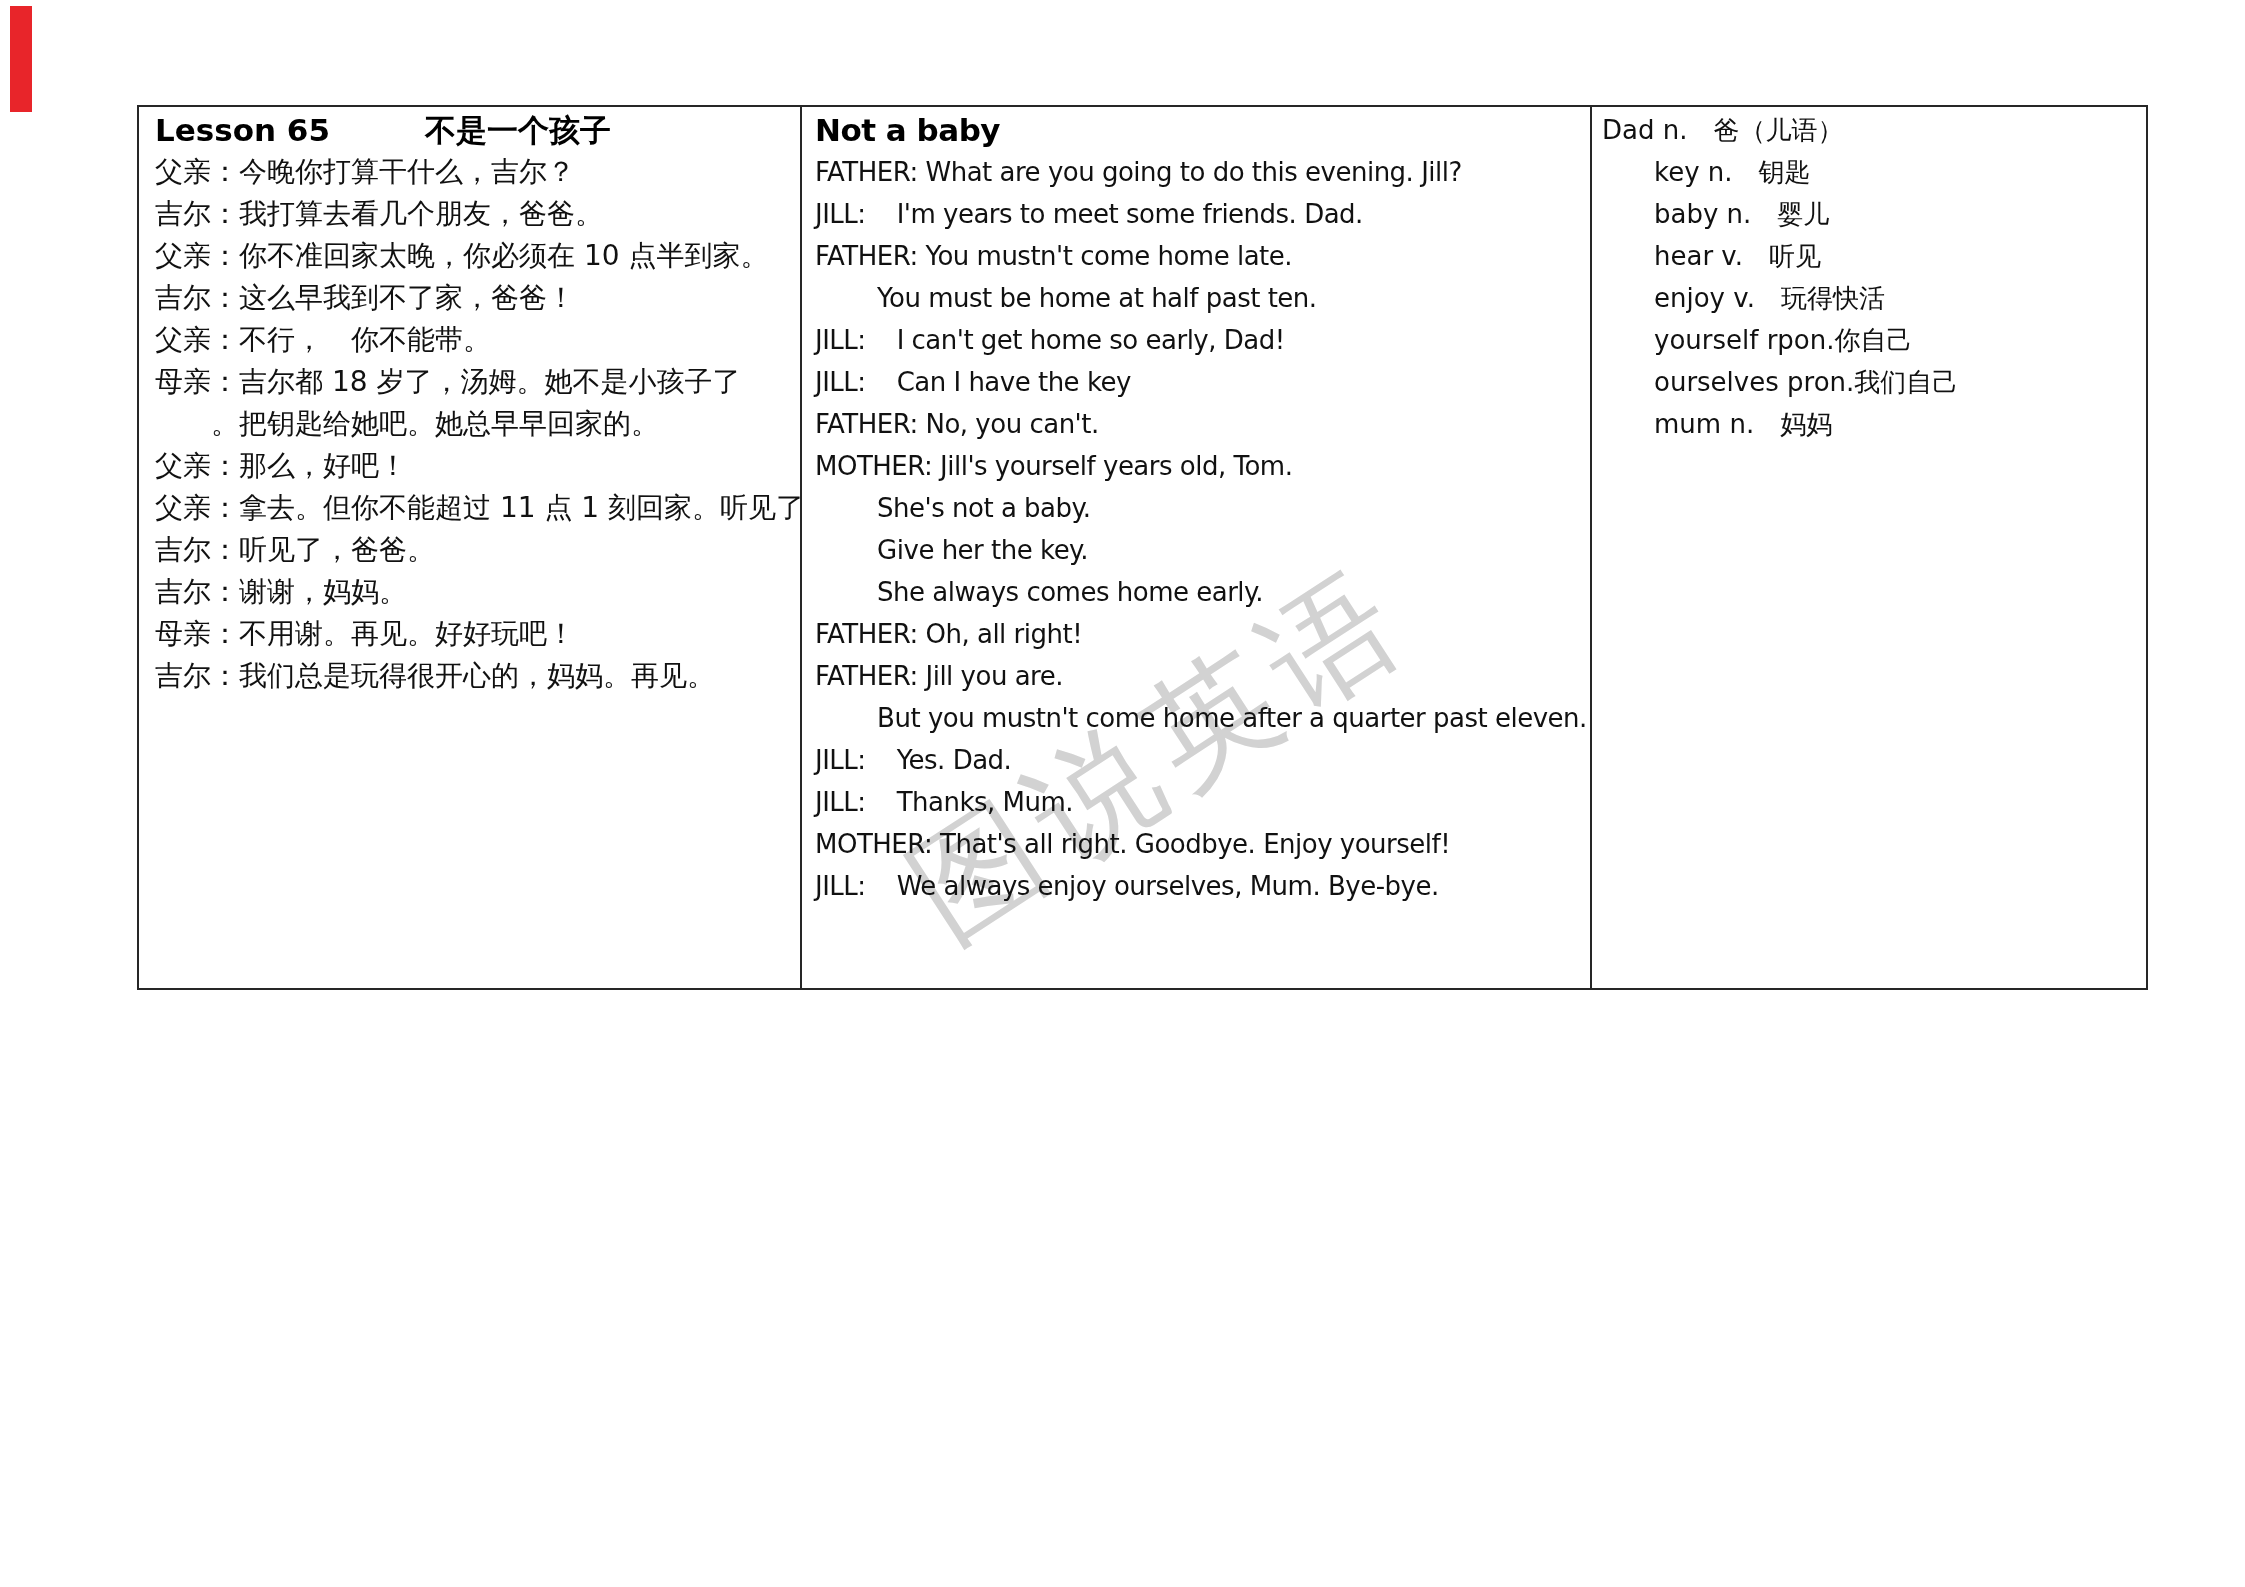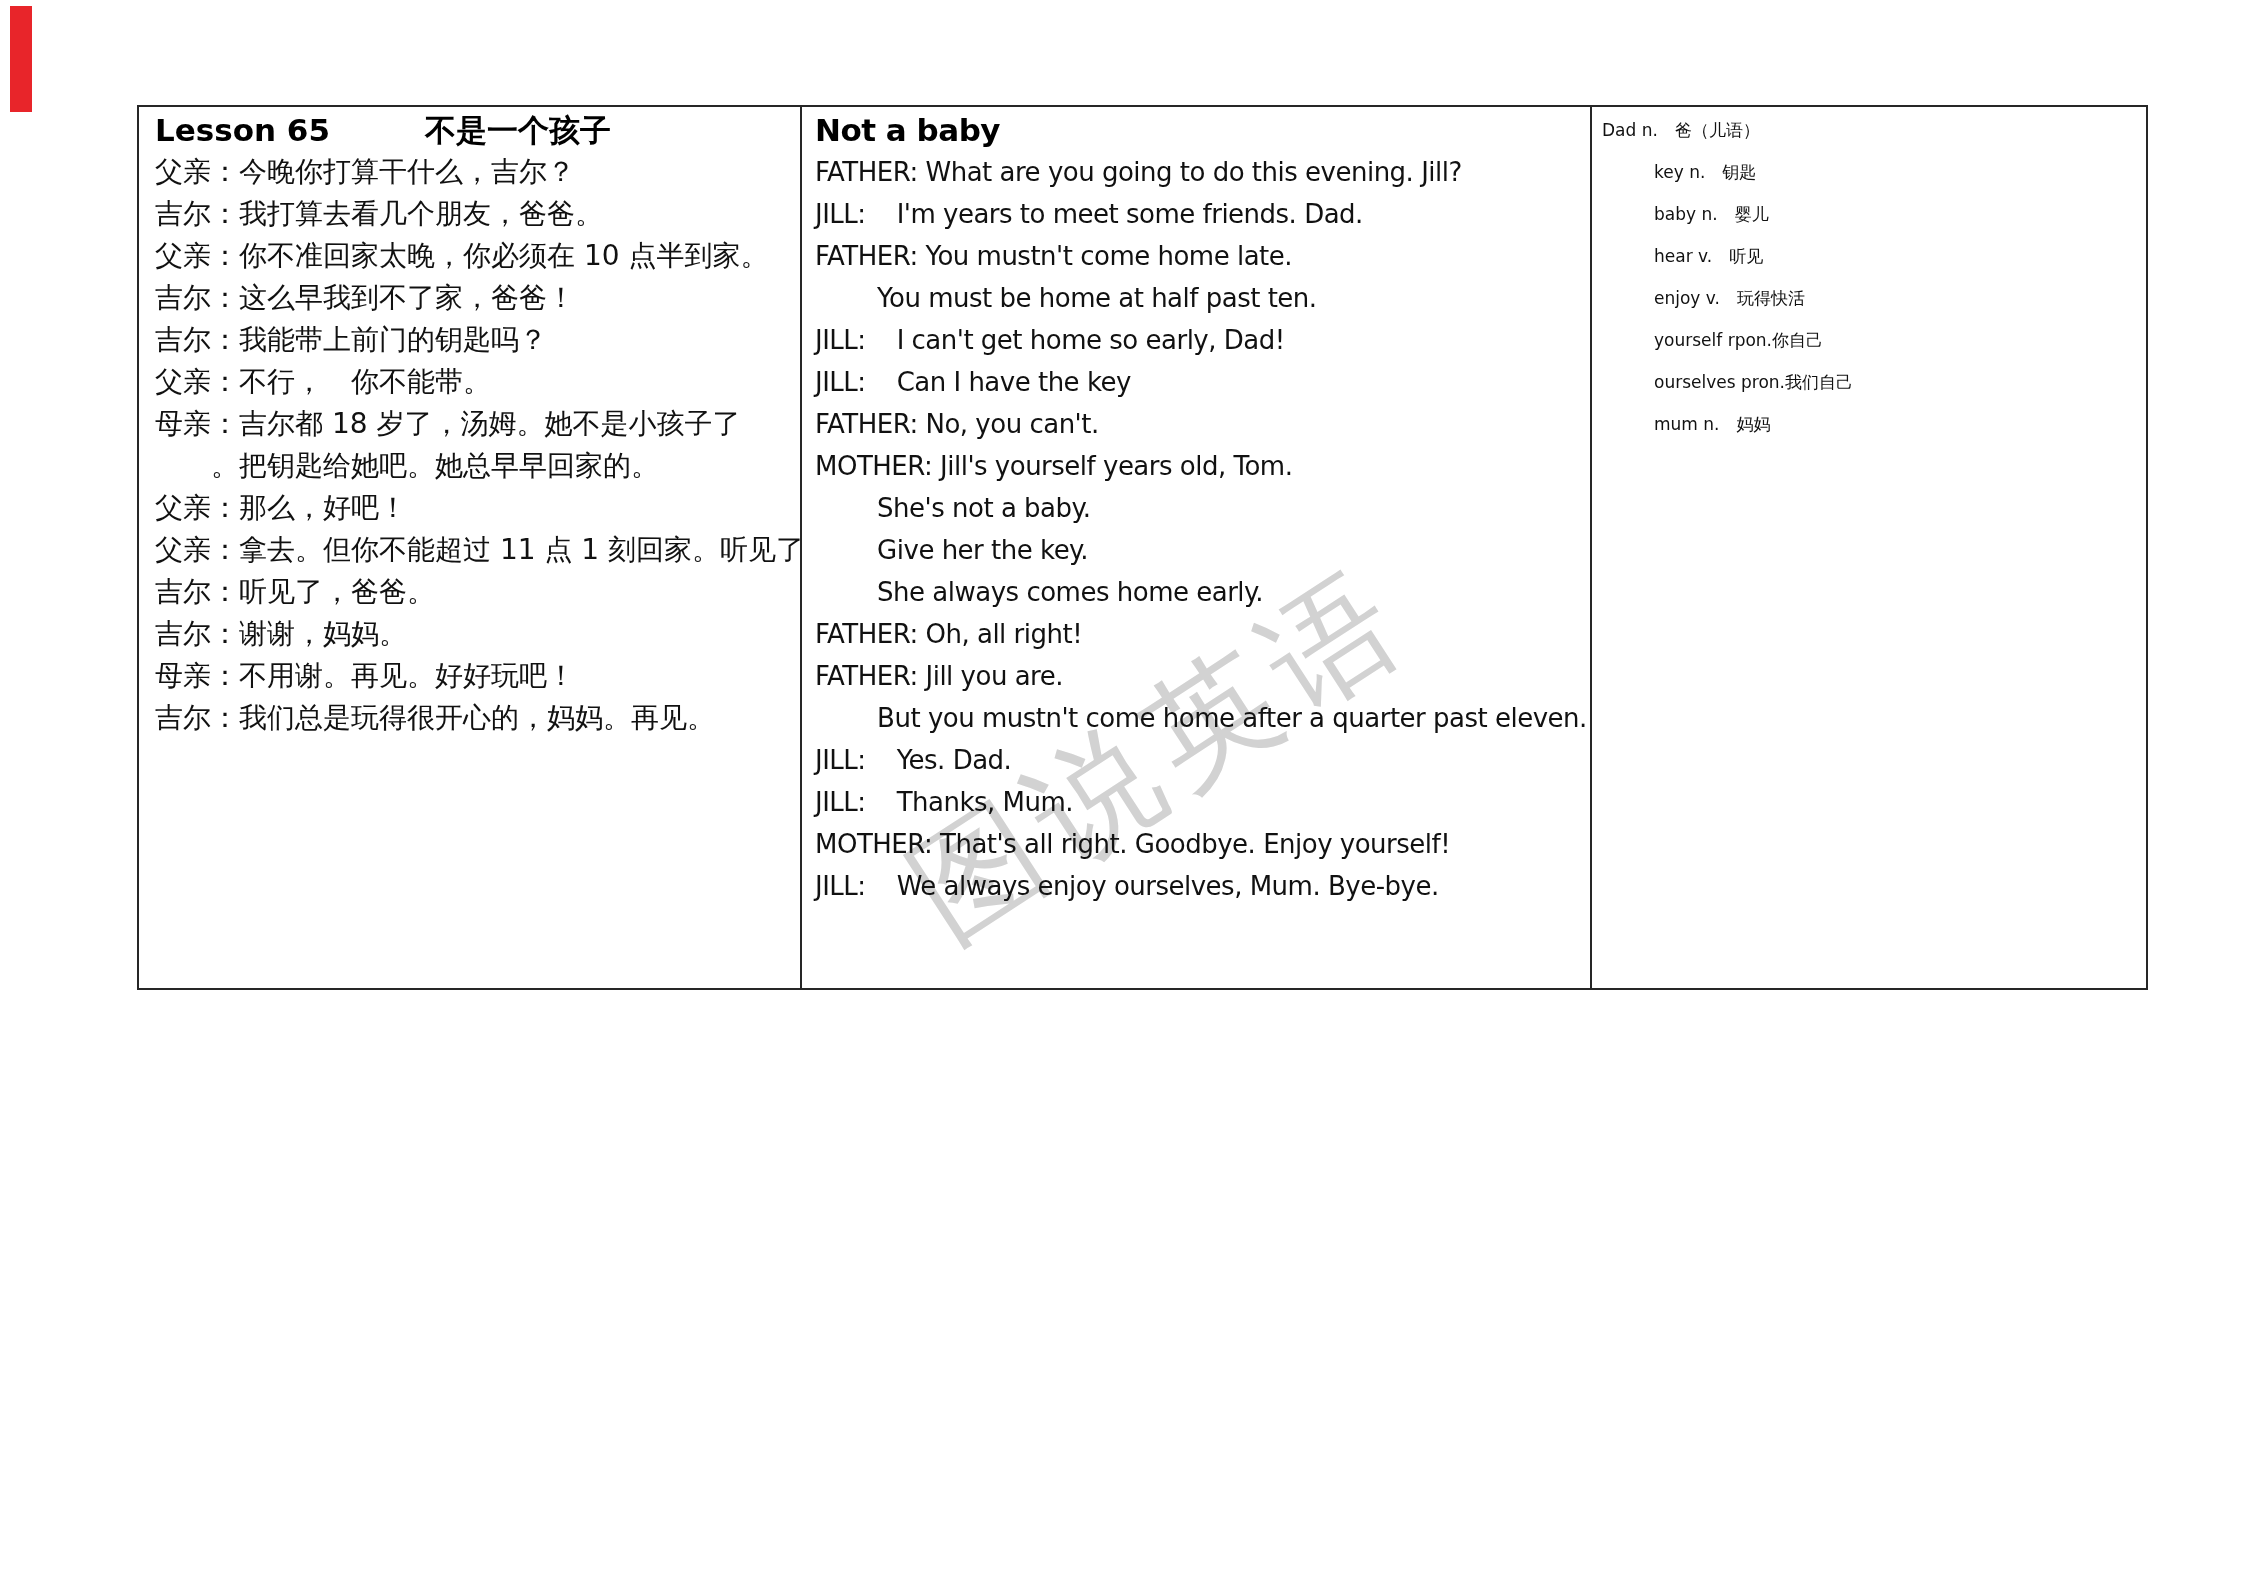--- a/index.html
+++ b/index.html
@@ -17,21 +17,21 @@
     font-size:126px;letter-spacing:14px;color:#d2d2d2;
     transform:rotate(-33deg);z-index:0;pointer-events:none;white-space:pre;
   }
   .lesson-table{
     position:absolute;left:137px;top:105px;width:2011px;height:885px;
     box-sizing:border-box;border:2px solid #262626;display:flex;z-index:1;
   }
   .col{box-sizing:border-box;height:100%;overflow:hidden;}
   .col-cn{width:663px;border-right:2px solid #262626;padding:2px 8px 0 16px;font-size:28px;}
   .col-en{width:790px;border-right:2px solid #262626;padding:2px 6px 0 13px;font-size:26px;letter-spacing:-0.5px;}
-  .col-vocab{flex:1;padding:2px 6px 0 10px;font-size:17px;}
+  .col-vocab{flex:1;padding:2px 6px 0 10px;font-size:26px;}
   .line{height:42px;line-height:42px;white-space:pre;color:#111111;}
   .bold{font-weight:bold;color:#000000;}
   .header-row{font-size:31px;}
   .cn-title{margin-left:95px;}
   .indent{padding-left:52px;}
 </style>
 </head>
 <body>
 
 <div class="red-marker"></div>
@@ -39,21 +39,20 @@
 <div class="watermark">图说英语</div>
 
 <div class="lesson-table">
 
   <div class="col col-cn">
     <div class="line header-row"><span class="bold">Lesson 65</span><span class="bold cn-title">不是一个孩子</span></div>
     <div class="line">父亲：今晚你打算干什么，吉尔？</div>
     <div class="line">吉尔：我打算去看几个朋友，爸爸。</div>
     <div class="line">父亲：你不准回家太晚，你必须在 10 点半到家。</div>
     <div class="line">吉尔：这么早我到不了家，爸爸！</div>
-    <div class="line">吉尔：我能带上前门的钥匙吗？</div>
     <div class="line">父亲：不行，　你不能带。</div>
     <div class="line">母亲：吉尔都 18 岁了，汤姆。她不是小孩子了</div>
     <div class="line">　　。把钥匙给她吧。她总早早回家的。</div>
     <div class="line">父亲：那么，好吧！</div>
     <div class="line">父亲：拿去。但你不能超过 11 点 1 刻回家。听见了吗？</div>
     <div class="line">吉尔：听见了，爸爸。</div>
     <div class="line">吉尔：谢谢，妈妈。</div>
     <div class="line">母亲：不用谢。再见。好好玩吧！</div>
     <div class="line">吉尔：我们总是玩得很开心的，妈妈。再见。</div>
   </div>

